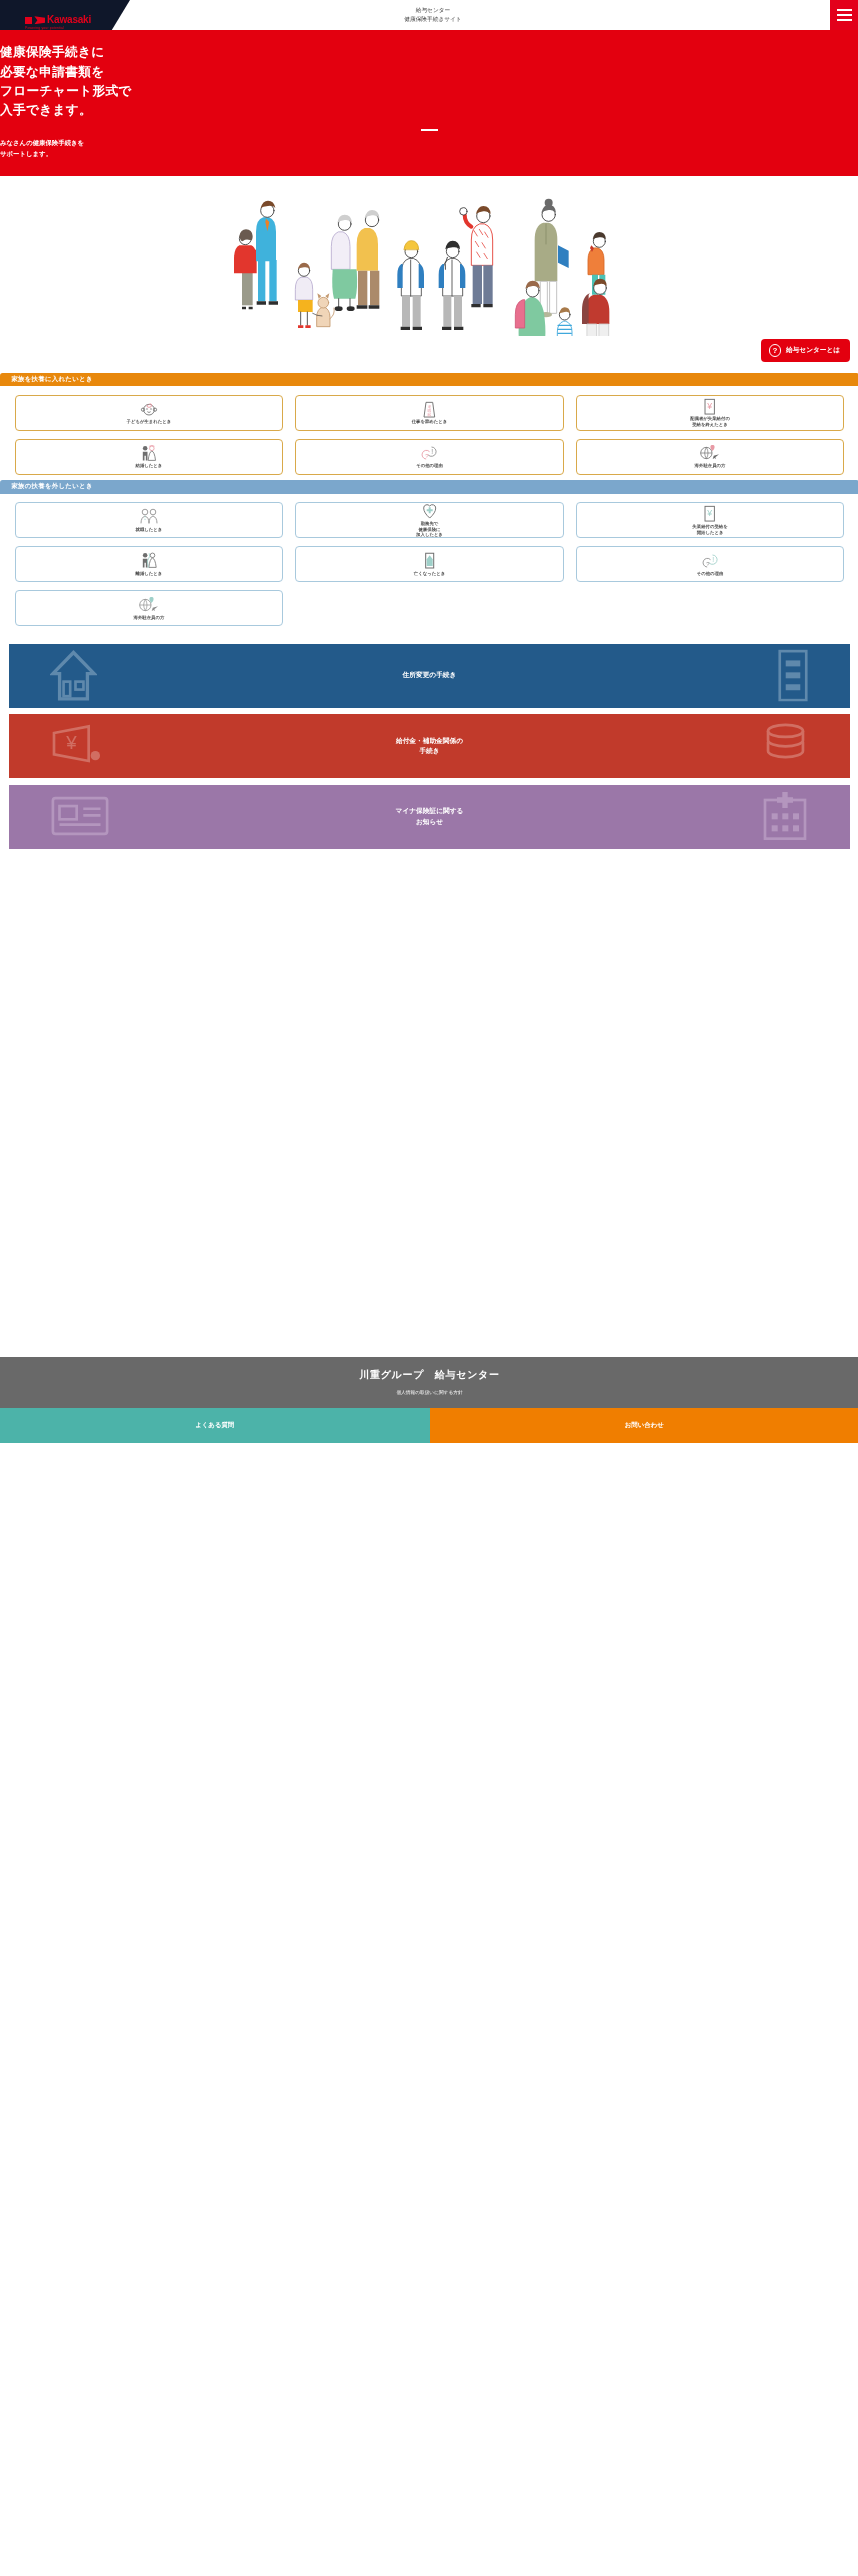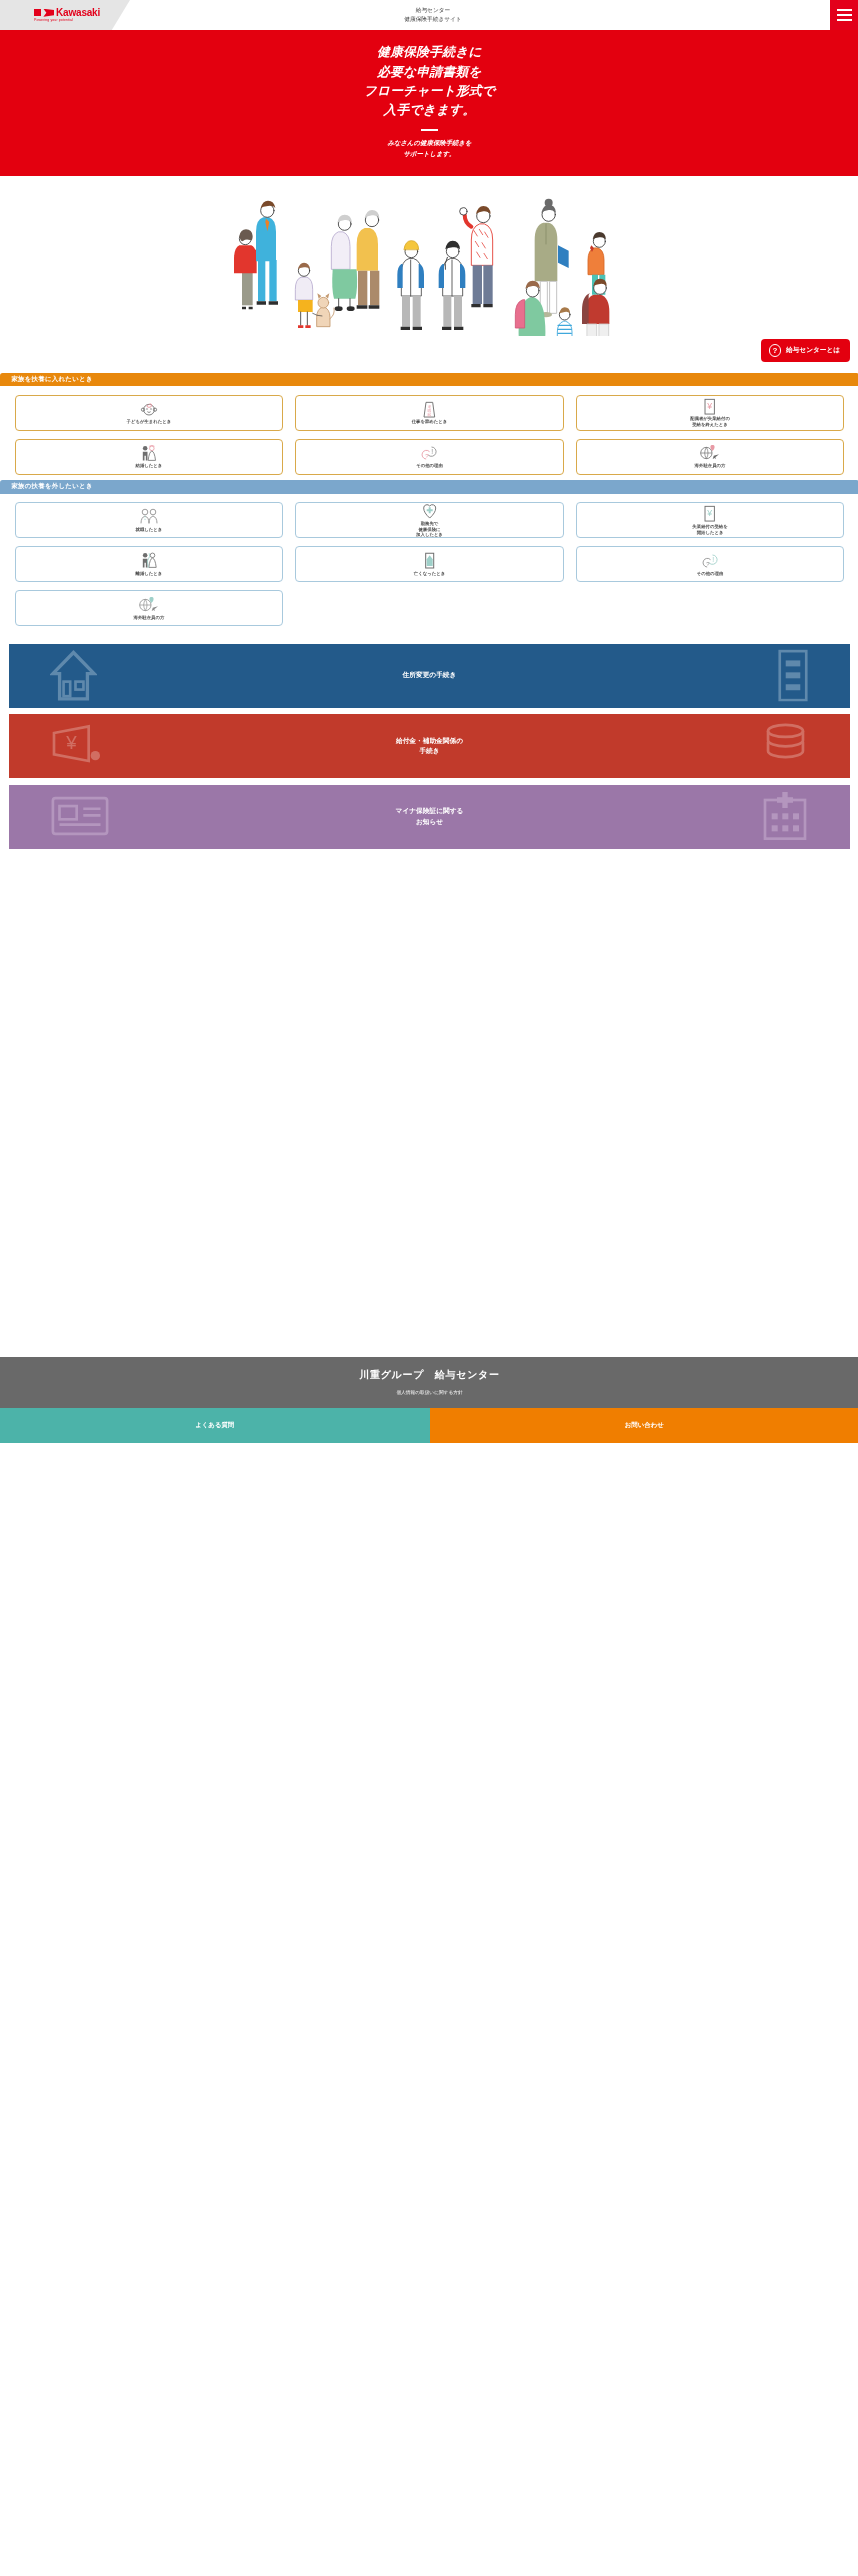--- a/index.html
+++ b/index.html
@@ -15,25 +15,25 @@
   
   .site-header {
     position: relative;
     height: 30px;
     background: #ffffff;
     display: flex;
     align-items: stretch;
   }
   .logo-wrap {
     width: 130px;
-    background: #e5e5e5;
+    background: #0f172a;
     position: relative;
     display: flex;
-    align-items: center;
-    padding-left: 34px;
+    align-items: flex-end;
+    padding-left: 25px;
     clip-path: polygon(0 0, 100% 0, 86% 100%, 0 100%);
   }
   .logo-block {
     display: flex;
     flex-direction: column;
     gap: 0.7px;
   }
   .logo-row { display: flex; align-items: center; gap: 2px; }
   .logo-sq { width: 7.4px; height: 7.4px; background: #e3001b; }
   .logo-flag {
@@ -70,22 +70,21 @@
     align-items: center;
     gap: 3.3px;
     cursor: pointer;
   }
   .hamburger i { display: block; width: 14.7px; height: 1.7px; background: #fff; }
 
   
   .hero {
     background: #e3000f;
     padding: 13.4px 0 17.4px;
-    text-align: center;
-    font-style: italic;
+    text-align: left;
   }
   .hero h1 {
     color: #fff;
     font-size: 12.7px;
     font-weight: bold;
     line-height: 1.52;
     letter-spacing: 0.3px;
   }
   .hero-divider {
     width: 17.4px; height: 2px; background: #fff;

